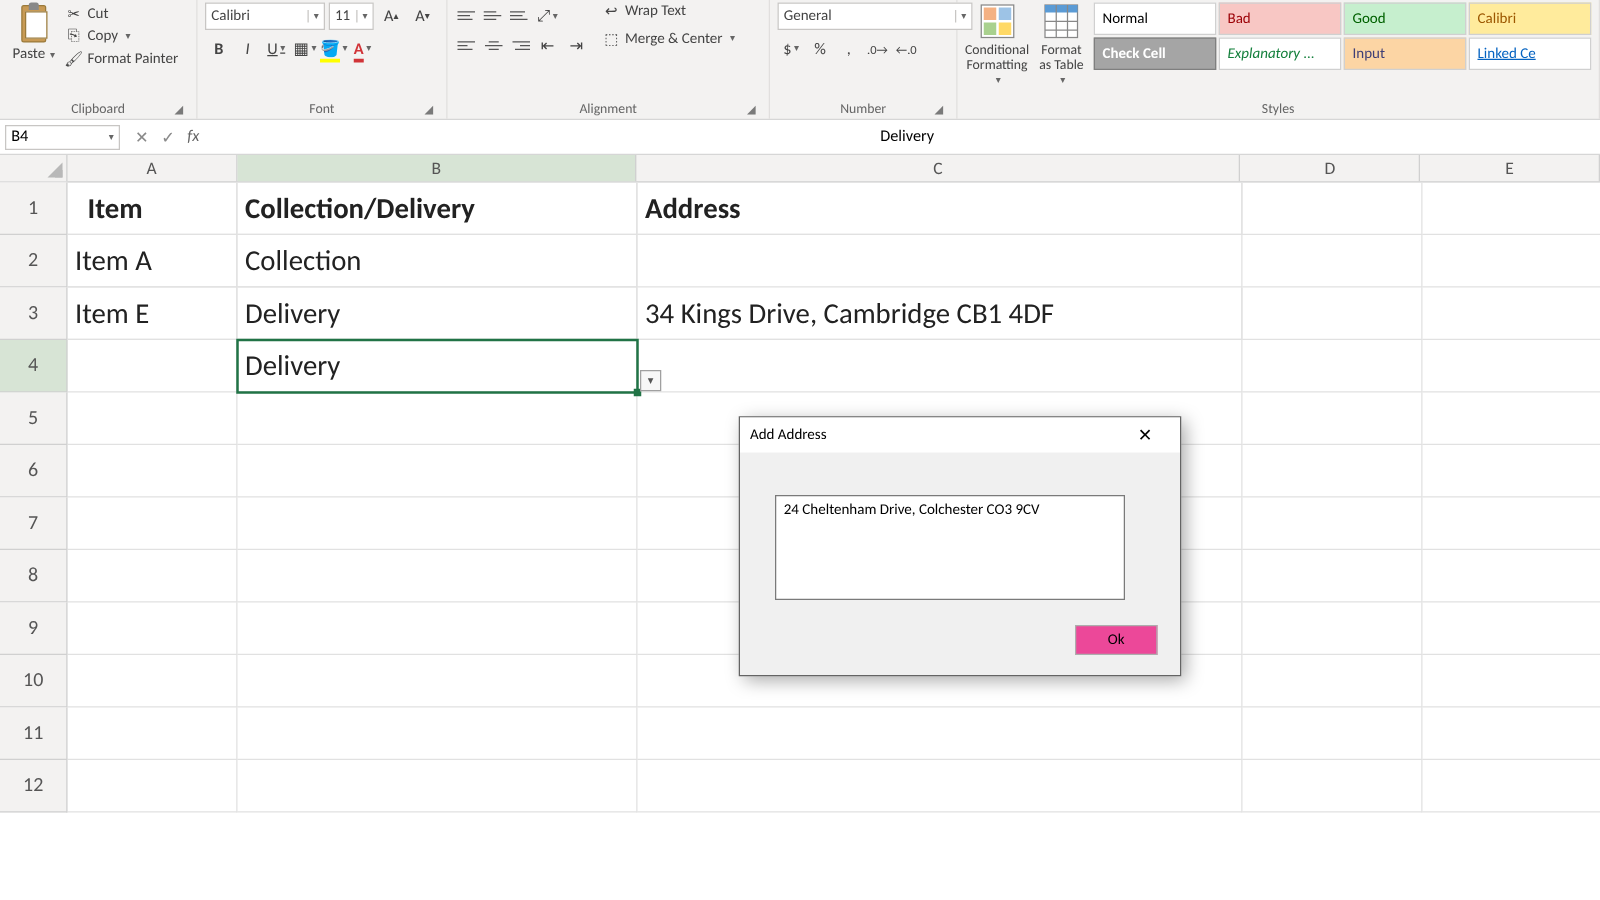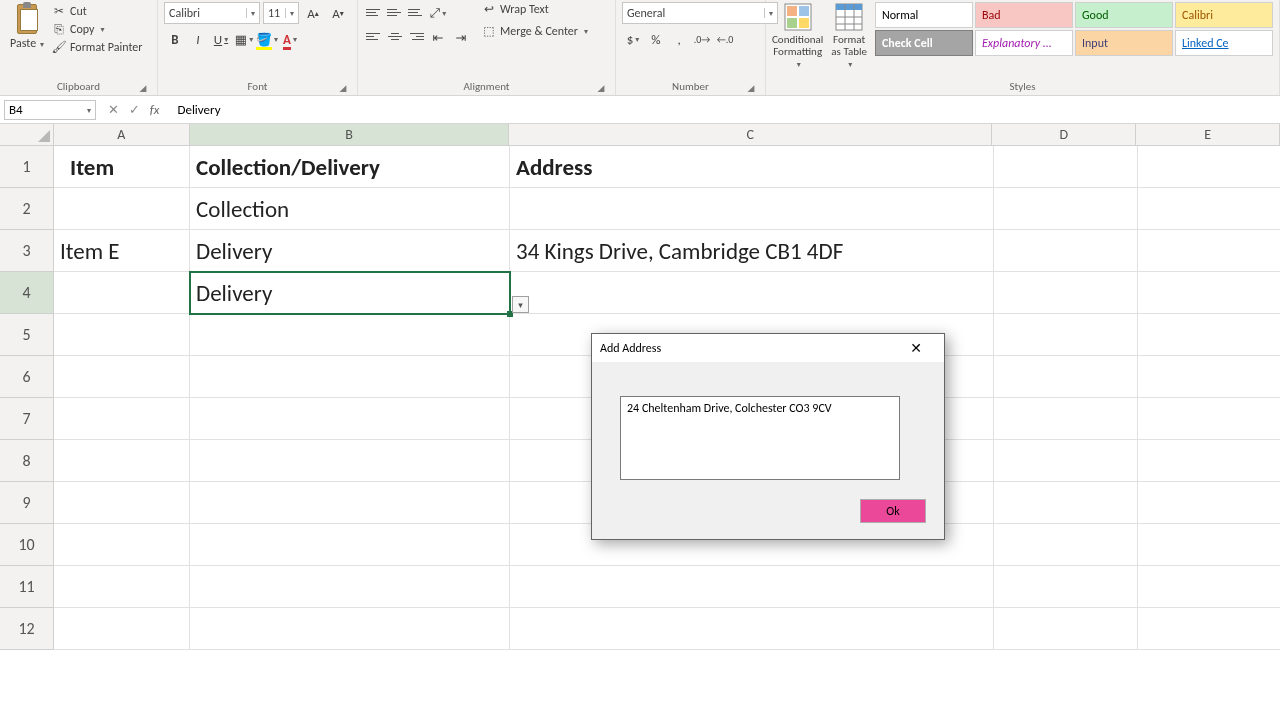--- a/index.html
+++ b/index.html
@@ -41,21 +41,21 @@
 
 
 .big-btn { display:flex; flex-direction:column; align-items:center; width:58px; gap:2px; font-size:11px; text-align:center; cursor:pointer; line-height:1.1; }
 .big-ico { width:30px; height:30px; display:flex; align-items:center; justify-content:center; }
 
 
 .styles-gallery { display:grid; grid-template-columns:repeat(4, 98px); grid-auto-rows:26px; gap:2px; }
 .style-chip { border:1px solid #d0d0d0; display:flex; align-items:center; padding:0 6px; font-size:12px; cursor:pointer; overflow:hidden; white-space:nowrap; }
 
 
-.formula-bar { height:28px; border-bottom:1px solid #d6d6d6; display:flex; align-items:center; background:#fff; font-size:13px; }
+.formula-bar { height:28px; border-bottom:1px solid #d6d6d6; display:flex; align-items:center; background:#fff; font-size:13px;text-align:center; }
 .namebox { width:92px; border:1px solid #c8c6c4; margin:3px 0 3px 4px; height:20px; display:flex; align-items:center; padding:0 4px; background:#fff; cursor:text; }
 .namebox .drop { margin-left:auto; font-size:8px; color:#666; }
 .fb-icons { display:flex; gap:10px; padding:0 12px; color:#8a8a8a; }
 .fb-icons span { cursor:pointer; }
 .fx { font-style:italic; color:#666; }
 .fb-input { flex:1; padding:0 6px; }
 
 
 .sheet { position:relative; }
 .col-head-row { display:flex; height:22px; background:#f3f2f1; border-bottom:1px solid #d0d0d0; font-size:14px; color:#555; }
@@ -266,21 +266,21 @@
         </div>
         <div>Format as Table</div>
           <span class="chev">▾</span>
       </div>
       <div class="styles-gallery" id="styles-gallery">
           <div class="style-chip" style="background: rgb(255, 255, 255); color: rgb(0, 0, 0);">Normal</div>
           <div class="style-chip" style="background: rgb(248, 199, 196); color: rgb(156, 0, 6);">Bad</div>
           <div class="style-chip" style="background: rgb(198, 239, 206); color: rgb(0, 97, 0);">Good</div>
           <div class="style-chip" style="background: rgb(255, 235, 156); color: rgb(156, 87, 0);">Calibri</div>
           <div class="style-chip" style="background: rgb(165, 165, 165); color: rgb(255, 255, 255); font-weight: 700; border-color: rgb(127, 127, 127);">Check Cell</div>
-          <div class="style-chip" style="background: rgb(255, 255, 255); color: #a21caf; font-style: italic;">Explanatory ...</div>
+          <div class="style-chip" style="background: rgb(255, 255, 255); color: #15803d; font-style: italic;">Explanatory ...</div>
           <div class="style-chip" style="background: rgb(252, 213, 164); color: rgb(63, 63, 118);">Input</div>
           <div class="style-chip" style="background: rgb(255, 255, 255); color: rgb(5, 99, 193); text-decoration: underline;">Linked Ce</div>
         </div>
     </div>
     <div class="ribbon-group-label">
       <span>Styles</span>
     </div>
   </div>
 </div>
 
@@ -378,20 +378,21 @@
         <div class="cell" style="left: 940px; top: 420px; width: 144px; height: 42px;"></div>
         <div class="cell" style="left: 1084px; top: 420px; width: 144px; height: 42px;"></div>
         <div class="cell" style="left: 0px; top: 462px; width: 136px; height: 42px;"></div>
         <div class="cell" style="left: 136px; top: 462px; width: 320px; height: 42px;"></div>
         <div class="cell" style="left: 456px; top: 462px; width: 484px; height: 42px;"></div>
         <div class="cell" style="left: 940px; top: 462px; width: 144px; height: 42px;"></div>
         <div class="cell" style="left: 1084px; top: 462px; width: 144px; height: 42px;"></div>
         <div class="cell hdr" style="left: 0px; top: 0px; width: 136px; height: 42px; padding-left: 16px;">Item</div>
         <div class="cell hdr" style="left: 136px; top: 0px; width: 320px; height: 42px;">Collection/Delivery</div>
         <div class="cell hdr" style="left: 456px; top: 0px; width: 484px; height: 42px;">Address</div>
+        <div class="cell" style="left: 0px; top: 42px; width: 136px; height: 42px;">Item A</div>
         <div class="cell" style="left: 136px; top: 42px; width: 320px; height: 42px;">Collection</div>
         <div class="cell" style="left: 0px; top: 84px; width: 136px; height: 42px;">Item E</div>
         <div class="cell" style="left: 136px; top: 84px; width: 320px; height: 42px;">Delivery</div>
         <div class="cell" style="left: 456px; top: 84px; width: 484px; height: 42px;">34 Kings Drive, Cambridge CB1 4DF</div>
         <div class="cell" style="left: 136px; top: 126px; width: 320px; height: 42px;">Delivery</div>
         <div class="cell sel" style="left: 136px; top: 126px; width: 320px; height: 42px;">Delivery</div>
         <div class="sel-handle" style="left: 453px; top: 165px;"></div>
         <div class="dd-btn" style="left: 458px; top: 150px;">
           <span>▾</span>
         </div>

